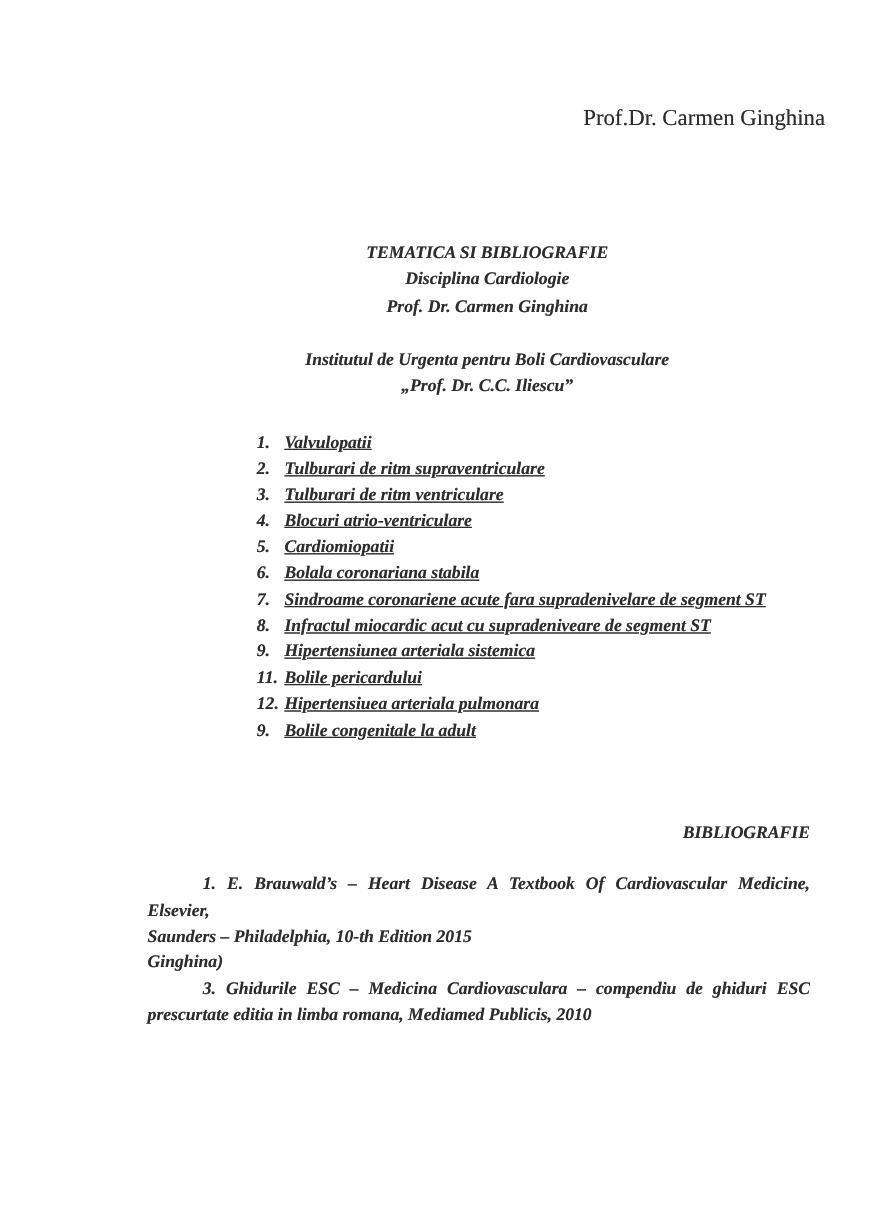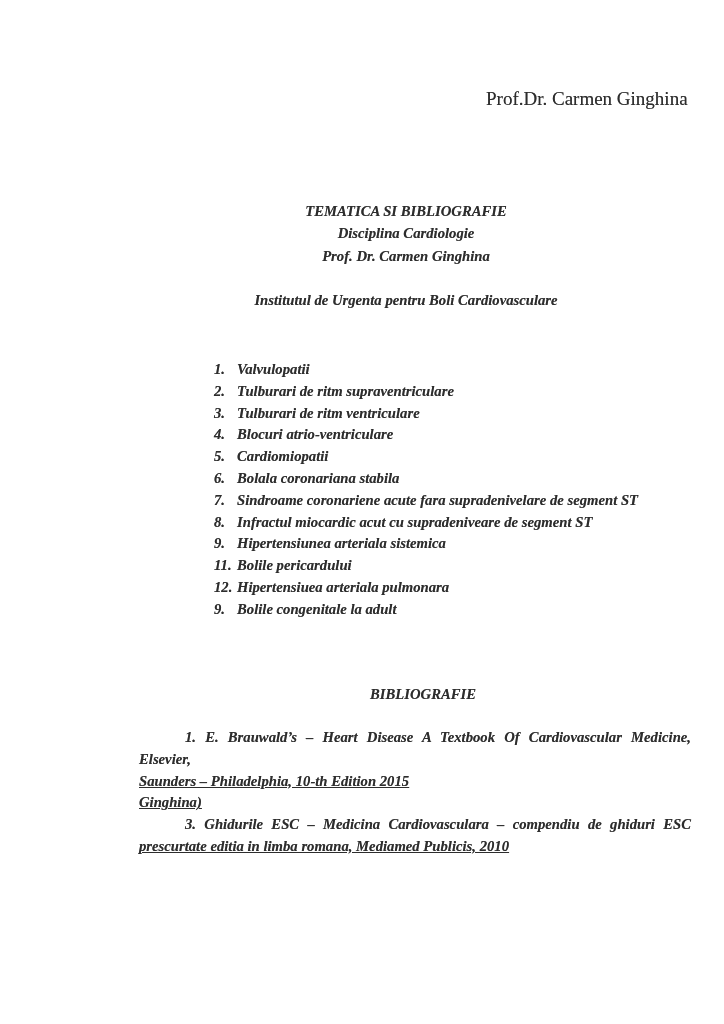--- a/index.html
+++ b/index.html
@@ -51,70 +51,70 @@
     font-size: 14.7px;
     font-weight: 700;
     font-style: italic;
     line-height: 21.8px;
   }
   .topic-row { display: flex; }
   .topic-num {
     flex: 0 0 23px;
     width: 23px;
   }
-  .topic-text { white-space: nowrap; }
+  .topic-text { white-space: nowrap; text-decoration: underline; }
 
   .biblio-heading {
     position: absolute;
     left: 132px;
     width: 504px;
     top: 683px;
-    text-align: center;
+    text-align: right;
     font-size: 14.7px;
     font-weight: 700;
     font-style: italic;
     line-height: 22px;
   }
 
   .biblio-entries {
     position: absolute;
-    left: 100px;
+    left: 84px;
     top: 727px;
     width: 552px;
     font-size: 14.7px;
     font-weight: 700;
     font-style: italic;
     line-height: 21.8px;
   }
   .biblio-entry { margin: 0; padding: 0; }
   .bl-first {
     text-indent: 46px;
     text-align: justify;
     text-align-last: justify;
   }
   .bl-last {
     text-align: left;
-    text-decoration: underline;
   }
 </style>
 </head>
 <body>
 
 <div class="page">
 
   <div class="author-header">Prof.Dr. Carmen Ginghina</div>
 
   <div class="centered-block title-block">
     <div>TEMATICA SI BIBLIOGRAFIE</div>
     <div>Disciplina Cardiologie</div>
     <div>Prof. Dr. Carmen Ginghina</div>
   </div>
 
   <div class="centered-block institution-block">
     <div>Institutul de Urgenta pentru Boli Cardiovasculare</div>
+    <div>„Prof. Dr. C.C. Iliescu”</div>
   </div>
 
   <div class="topics-list">
     <div class="topic-row">
       <span class="topic-num">1.</span>
       <span class="topic-text">Valvulopatii</span>
     </div>
     <div class="topic-row">
       <span class="topic-num">2.</span>
       <span class="topic-text">Tulburari de ritm supraventriculare</span>

